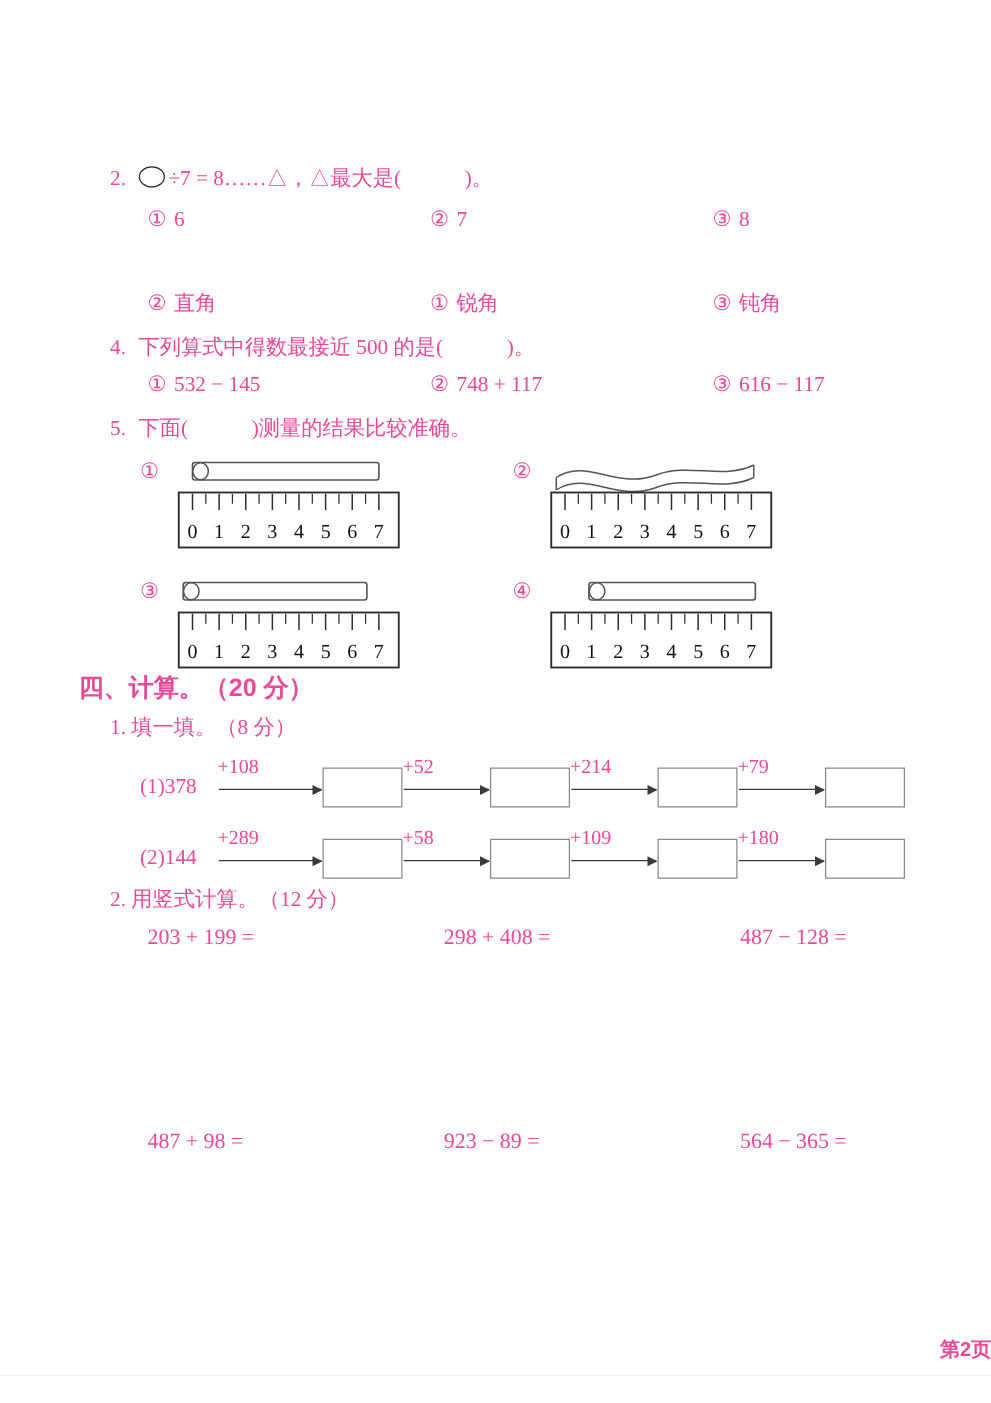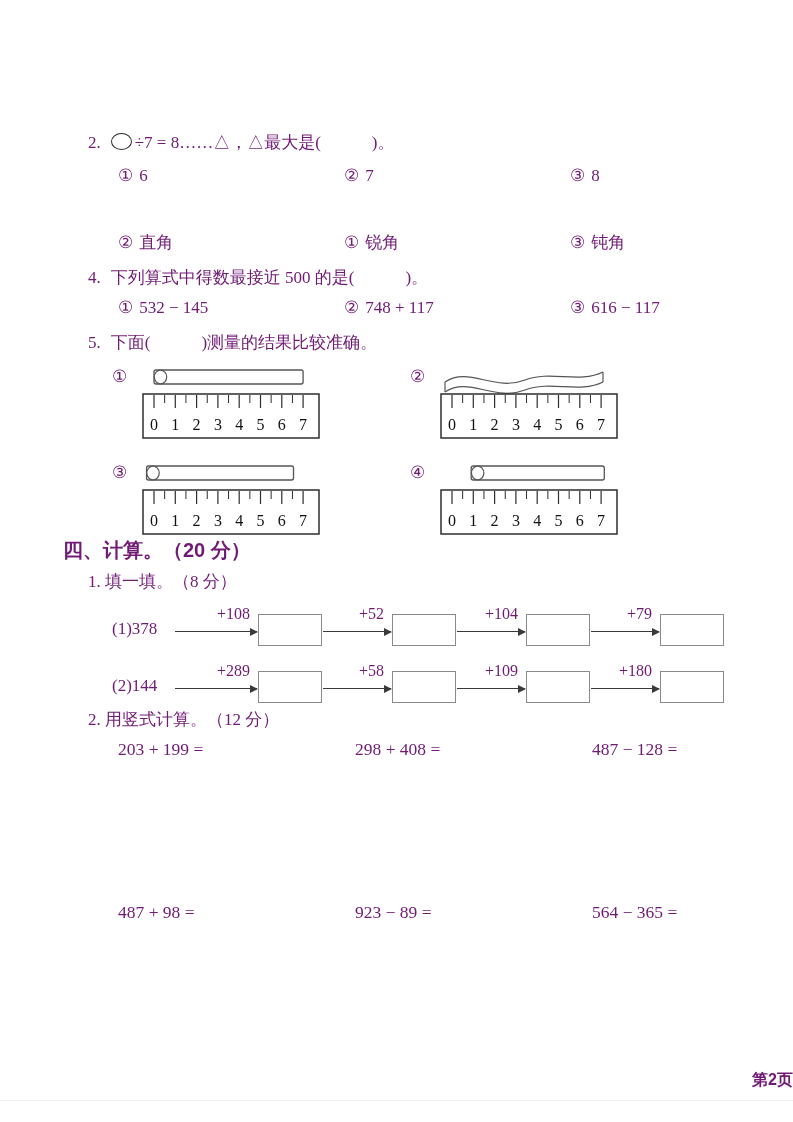--- a/index.html
+++ b/index.html
@@ -1,38 +1,38 @@
 <!DOCTYPE html>
 <html><head>
 <meta charset="utf-8">
 <style>
   html,body{margin:0;padding:0;background:#ffffff;}
   .page{position:relative;width:793px;height:1122px;background:#ffffff;
-        font-family:"Liberation Serif",serif;color:#701a75;overflow:hidden;}
+        font-family:"Liberation Serif",serif;color:#ec4899;overflow:hidden;}
   .q{position:absolute;left:88px;font-size:17px;white-space:nowrap;}
   .qnum{margin-right:10px;}
   .inline-circle{display:inline-block;width:19px;height:15px;border:1.5px solid #2a2a2a;
         border-radius:50%;vertical-align:-2px;margin-right:3px;}
   .opts{position:absolute;left:118px;display:flex;font-size:17px;white-space:nowrap;}
   .opt{width:226px;}
   .opt:last-child{width:auto;}
   .opt .marker{margin-right:6px;}
   .sec{position:absolute;left:63px;font-size:20px;font-weight:700;
         font-family:"Liberation Sans",sans-serif;white-space:nowrap;}
   .sub{position:absolute;left:88px;font-size:17px;white-space:nowrap;}
   .mgrid{position:absolute;top:362px;left:112px;display:grid;
         grid-template-columns:298px 298px;row-gap:16px;}
   .mcell{display:flex;align-items:flex-start;height:80px;}
   .mmark{font-size:17px;margin:4px 14px 0 0;}
   .chain{position:absolute;left:112px;height:46px;display:flex;align-items:flex-end;
         font-size:17px;white-space:nowrap;}
   .chain-label{width:62px;margin-bottom:7px;margin-top:36px;}
   .arrow{position:relative;width:70px;height:46px;}
   .arrow.first{width:84px;}
-  .arrow .op{position:absolute;bottom:23px;left:0;right:8px;text-align:right;font-size:16px;}
+  .arrow .op{position:absolute;bottom:23px;left:0;right:8px;text-align:left;font-size:16px;}
   .arrow .shaft{position:absolute;left:1px;right:1px;bottom:14px;border-top:1.4px solid #3a3a3a;}
   .arrow::after{content:"";position:absolute;right:0;bottom:10.5px;width:0;height:0;
         border-left:8px solid #3a3a3a;border-top:4.5px solid transparent;
         border-bottom:4.5px solid transparent;}
   .abox{width:62px;height:30px;border:1.3px solid #8a8a8a;background:#fff;}
   .vrow{position:absolute;left:118px;display:flex;font-size:17.5px;white-space:nowrap;}
   .veq{width:237px;}
   .footer{position:absolute;top:1070px;left:0;right:0;text-align:right;
         font-family:"Liberation Sans",sans-serif;font-weight:700;font-size:16px;}
   .scan-edge{position:absolute;top:1100px;left:0;right:0;border-top:1px solid #f0f0f0;}
@@ -208,21 +208,21 @@
         <span class="op">+108</span>
         <span class="shaft"></span>
       </span>
     <span class="abox"></span>
     <span class="arrow">
         <span class="op">+52</span>
         <span class="shaft"></span>
       </span>
     <span class="abox"></span>
     <span class="arrow">
-        <span class="op">+104</span>
+        <span class="op">+214</span>
         <span class="shaft"></span>
       </span>
     <span class="abox"></span>
     <span class="arrow">
         <span class="op">+79</span>
         <span class="shaft"></span>
       </span>
     <span class="abox"></span>
   </div>
 

